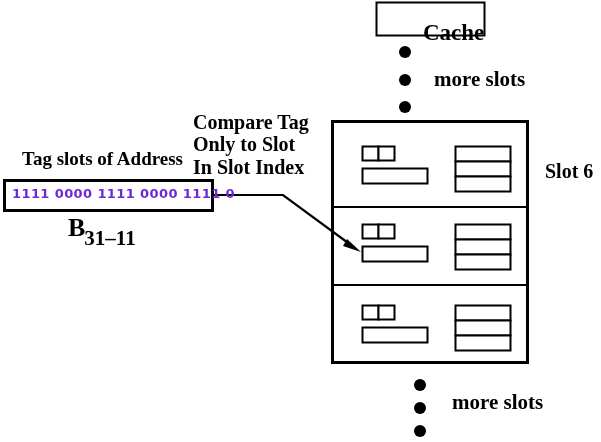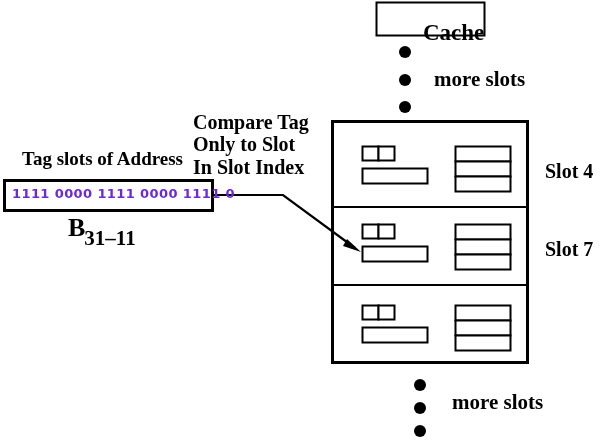--- a/index.html
+++ b/index.html
@@ -141,22 +141,21 @@
     <polygon points="361,252 343,246 347,239" fill="#000000"></polygon>
 
   </svg>
 
   <div class="lbl" id="cache-title-label">Cache</div>
 
   <div class="lbl" id="more-slots-top-label">more slots</div>
 
   <div class="lbl" id="more-slots-bottom-label">more slots</div>
 
-  <div class="lbl" id="slot-label-0">Slot 4</div>
-  <div class="lbl" id="slot-label-1">Slot 7</div>
+  <div class="lbl" id="slot-label-0">Slot 6</div>
 
   <div class="lbl" id="tag-bits-caption">Tag slots of Address</div>
 
   <div class="lbl" id="compare-note">Compare Tag
 Only to Slot
 In Slot Index</div>
 
   <div id="address-bits-value">1111 0000 1111 0000 1111 0</div>
 
   <div class="lbl" id="address-symbol"><span>B</span><span class="sub">31–11</span></div>

